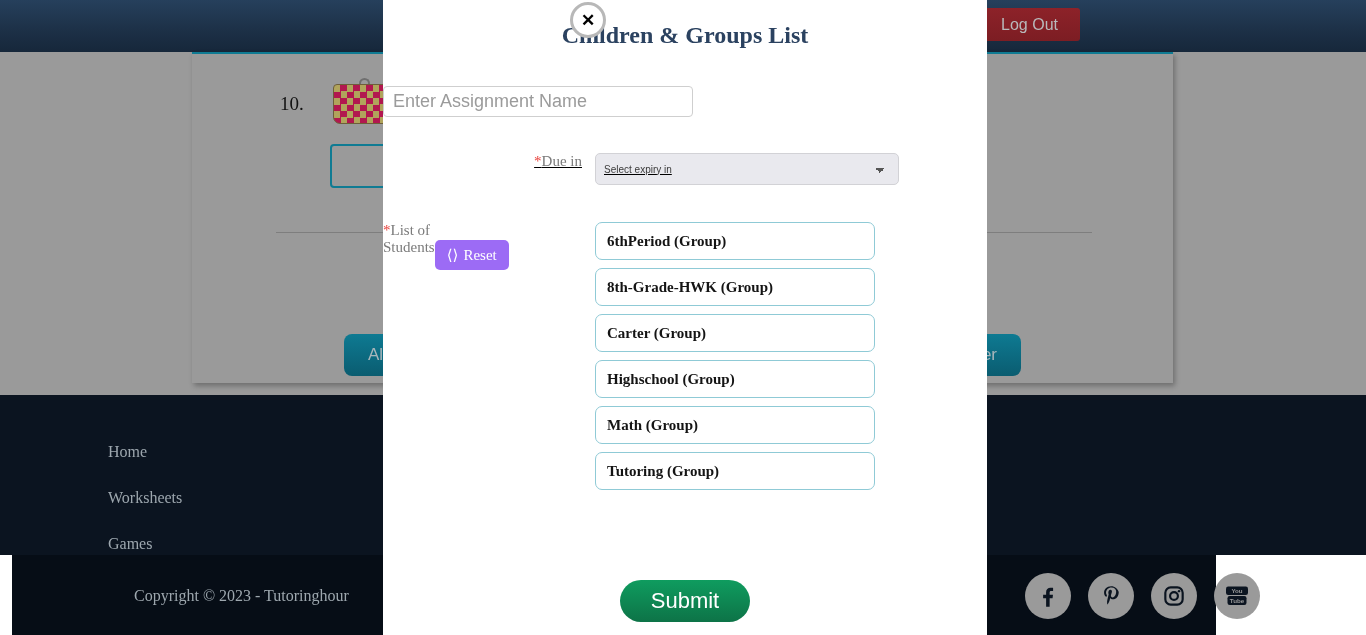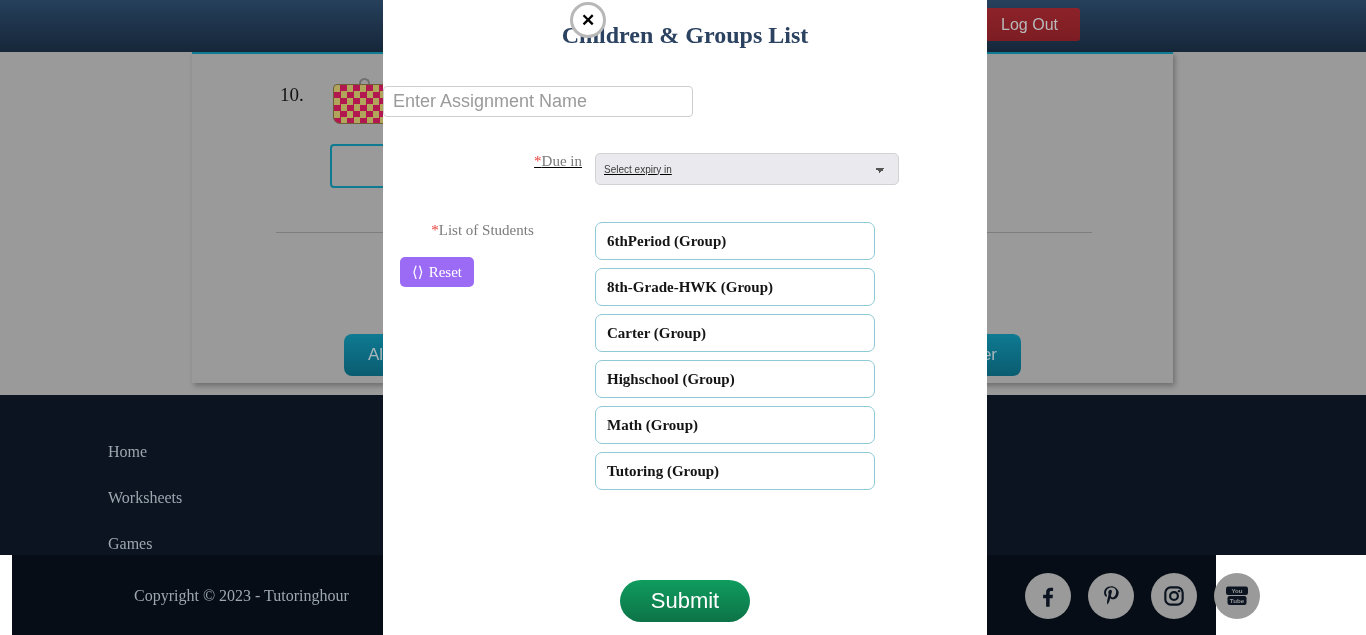--- a/index.html
+++ b/index.html
@@ -65,21 +65,21 @@
     top: 0px; left: 192px;
     width: 981px; height: 331px;
     background: #9a9a9a;
     border-top: 2px solid #0f7b93;
     box-shadow: 2px 3px 5px rgba(0,0,0,.28);
   }
   #problem-row {
     position: absolute;
     top: 18px; left: 88px;
     display: flex;
-    align-items: flex-start;
+    align-items: center;
     gap: 29px;
   }
   #problem-number {
     font-size: 19px;
     color: #111;
     font-family: "Liberation Serif", serif;
     margin-top: 12px;
   }
   
   #purse-image {
@@ -274,22 +274,22 @@
       calc(100% - 18px) 14px,
       calc(100% - 13px) 14px;
     background-size: 5px 5px, 5px 5px;
     background-repeat: no-repeat;
   }
 
   #row-students { top: 222px; }
   #students-label-col {
     width: 212px;
     display: flex;
-    flex-direction: column;
-    align-items: center;
+    flex-direction: row;
+    align-items: flex-start;
     padding-right: 13px;
   }
   #students-label {
     font-family: "Liberation Serif", serif;
     font-size: 15px;
     color: #7b7b7b;
   }
   #reset-button {
     margin-top: 18px;
     margin-right: 91px;

